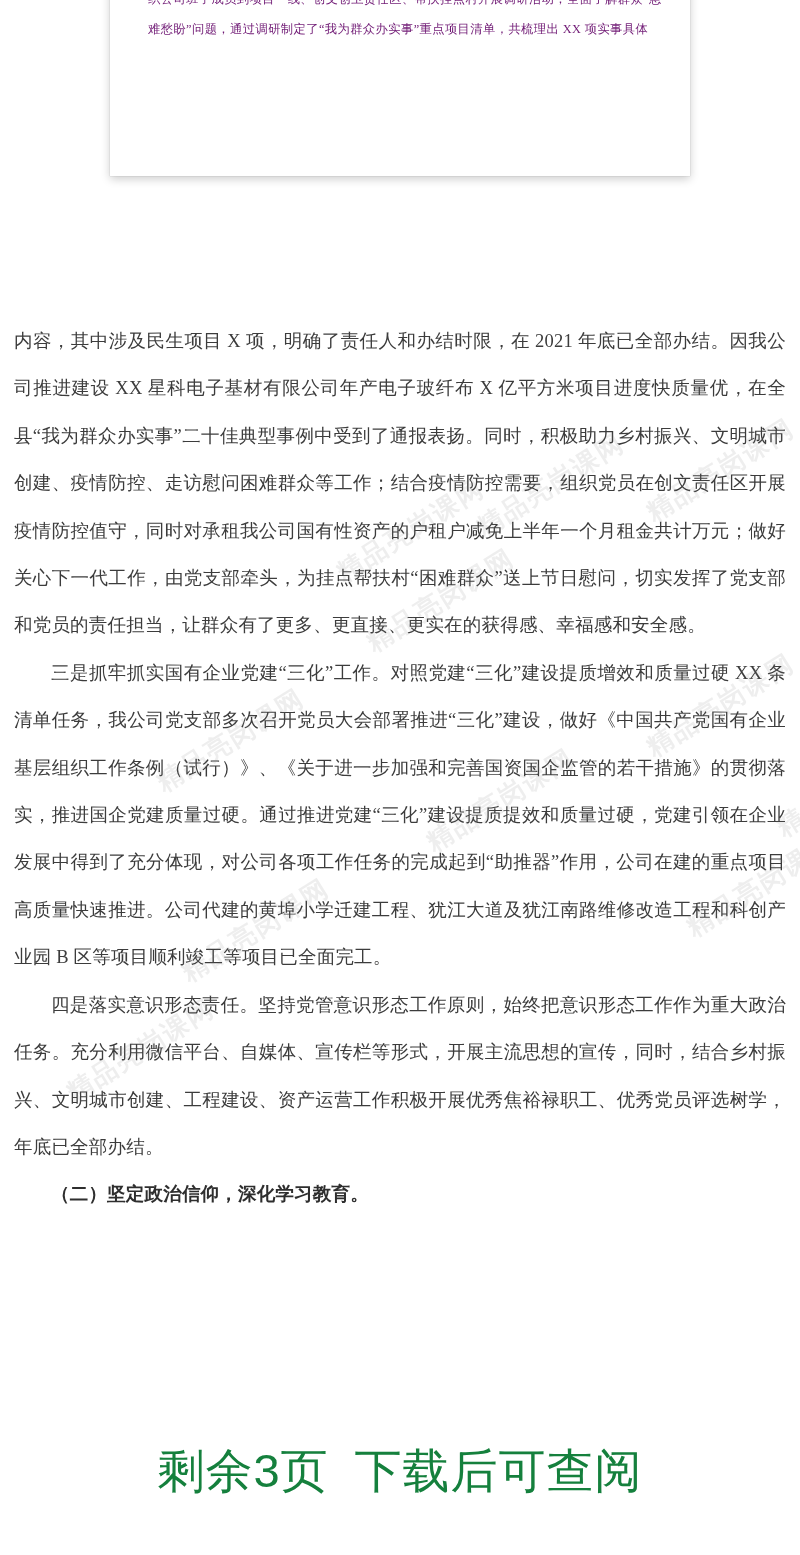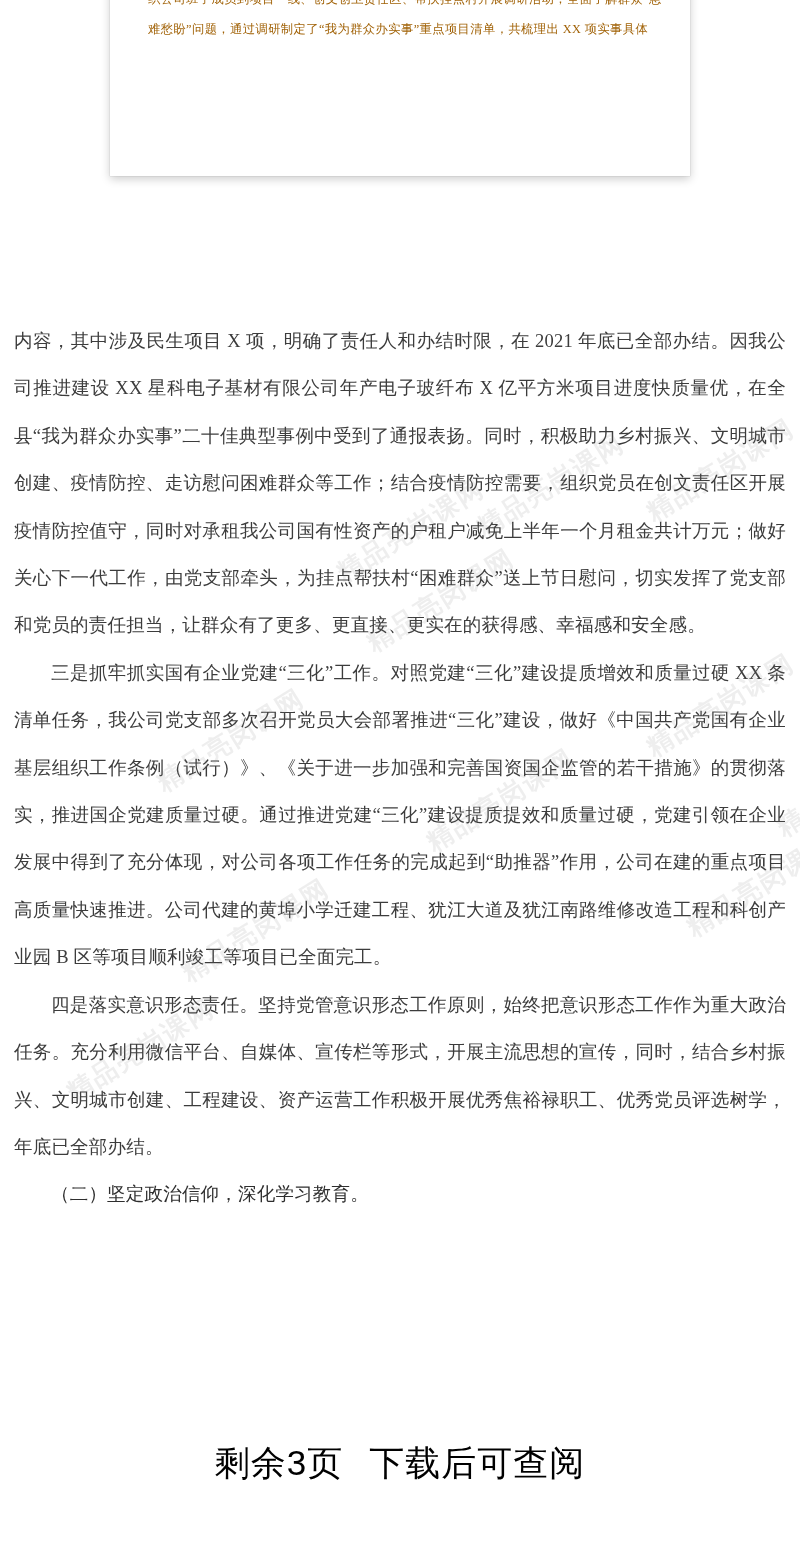--- a/index.html
+++ b/index.html
@@ -33,21 +33,21 @@
     left: 0;
     top: 0;
     width: 580px;
     padding: 96px 38px 0 38px;
     box-sizing: border-box;
   }
   .frag-line {
     font-size: 12.3px;
     line-height: 30px;
     letter-spacing: 0.4px;
-    color: #a16207;
+    color: #701a75;
     white-space: nowrap;
     text-align: justify;
     font-family: "Liberation Serif", "DejaVu Serif", serif;
   }
 
   
   #doc-body {
     position: absolute;
     left: 0;
     top: 318px;
@@ -62,21 +62,21 @@
     color: #3c3c3c;
     text-align: justify;
     text-align-last: left;
     letter-spacing: 0.2px;
     font-family: "Liberation Serif", "DejaVu Serif", serif;
   }
   .para.indent {
     text-indent: 2em;
   }
   .para.heading {
-    font-weight: normal;
+    font-weight: bold;
     text-indent: 2em;
     color: #2e2e2e;
   }
 
   
   .wm {
     position: absolute;
     font-family: "Liberation Sans", "DejaVu Sans", sans-serif;
     font-size: 26px;
     color: rgba(120,120,120,0.13);
@@ -90,22 +90,22 @@
   }
 
   
   #footer-notice {
     position: absolute;
     left: 0;
     top: 1440px;
     width: 800px;
     text-align: center;
     font-family: "Liberation Sans", "DejaVu Sans", sans-serif;
-    font-size: 35px;
-    color: #000000;
+    font-size: 47px;
+    color: #15803d;
     letter-spacing: 1px;
   }
   #footer-notice .gap {
     display: inline-block;
     width: 26px;
   }
 </style>
 </head>
 <body>
 

